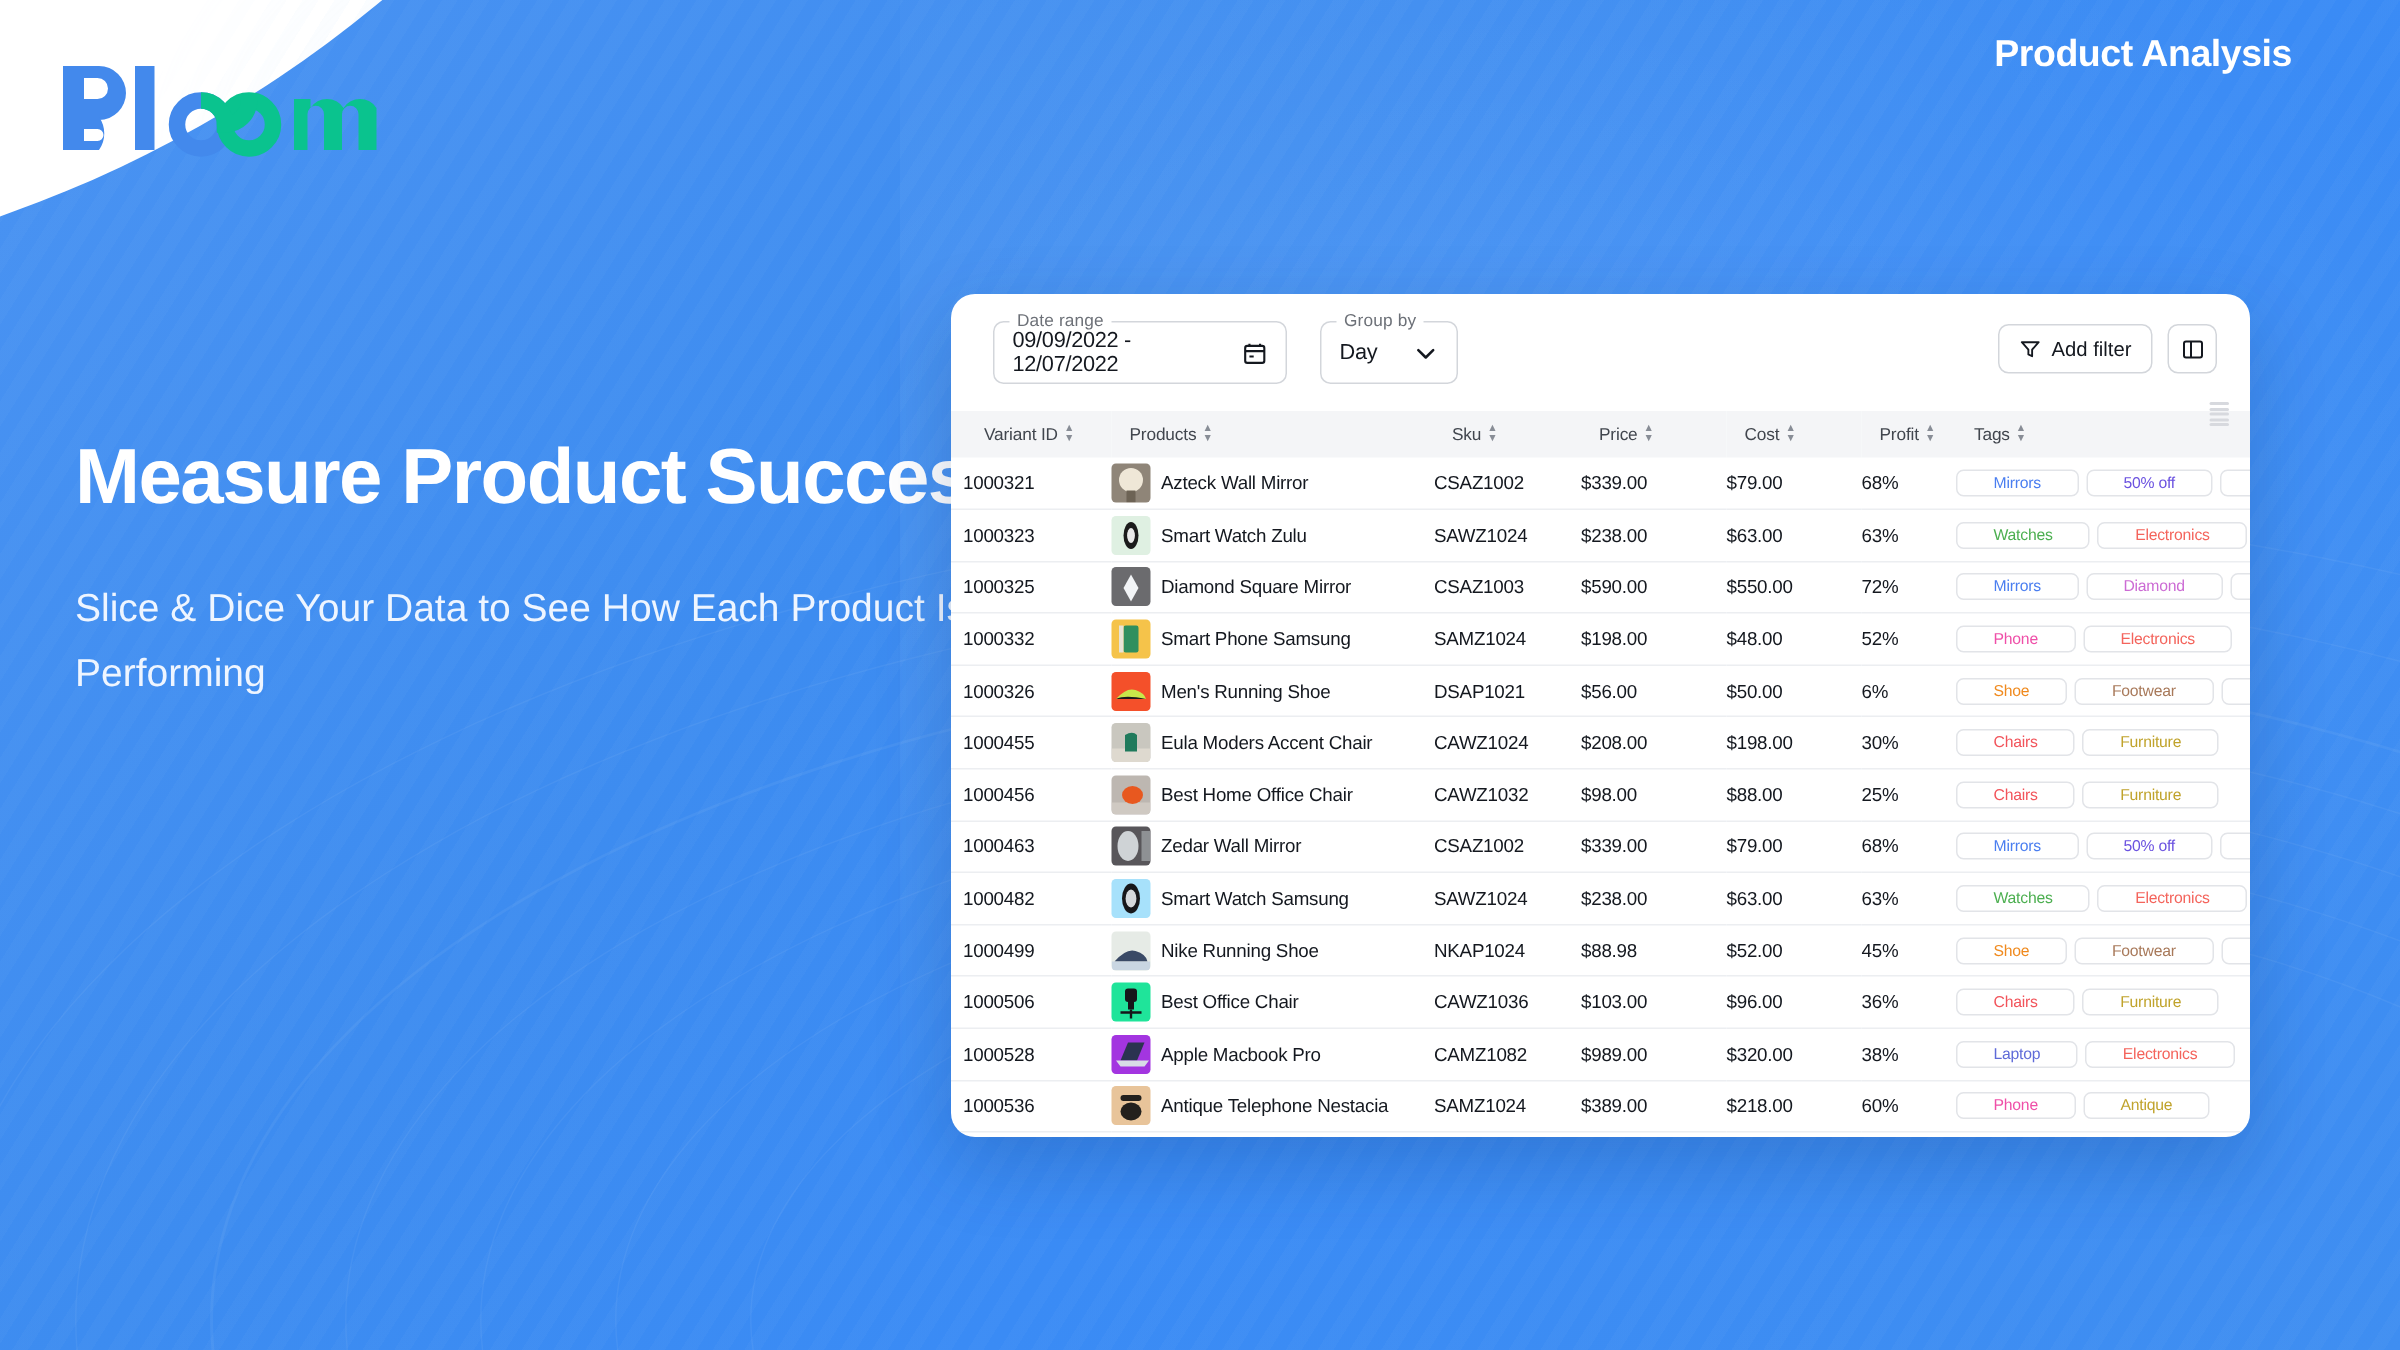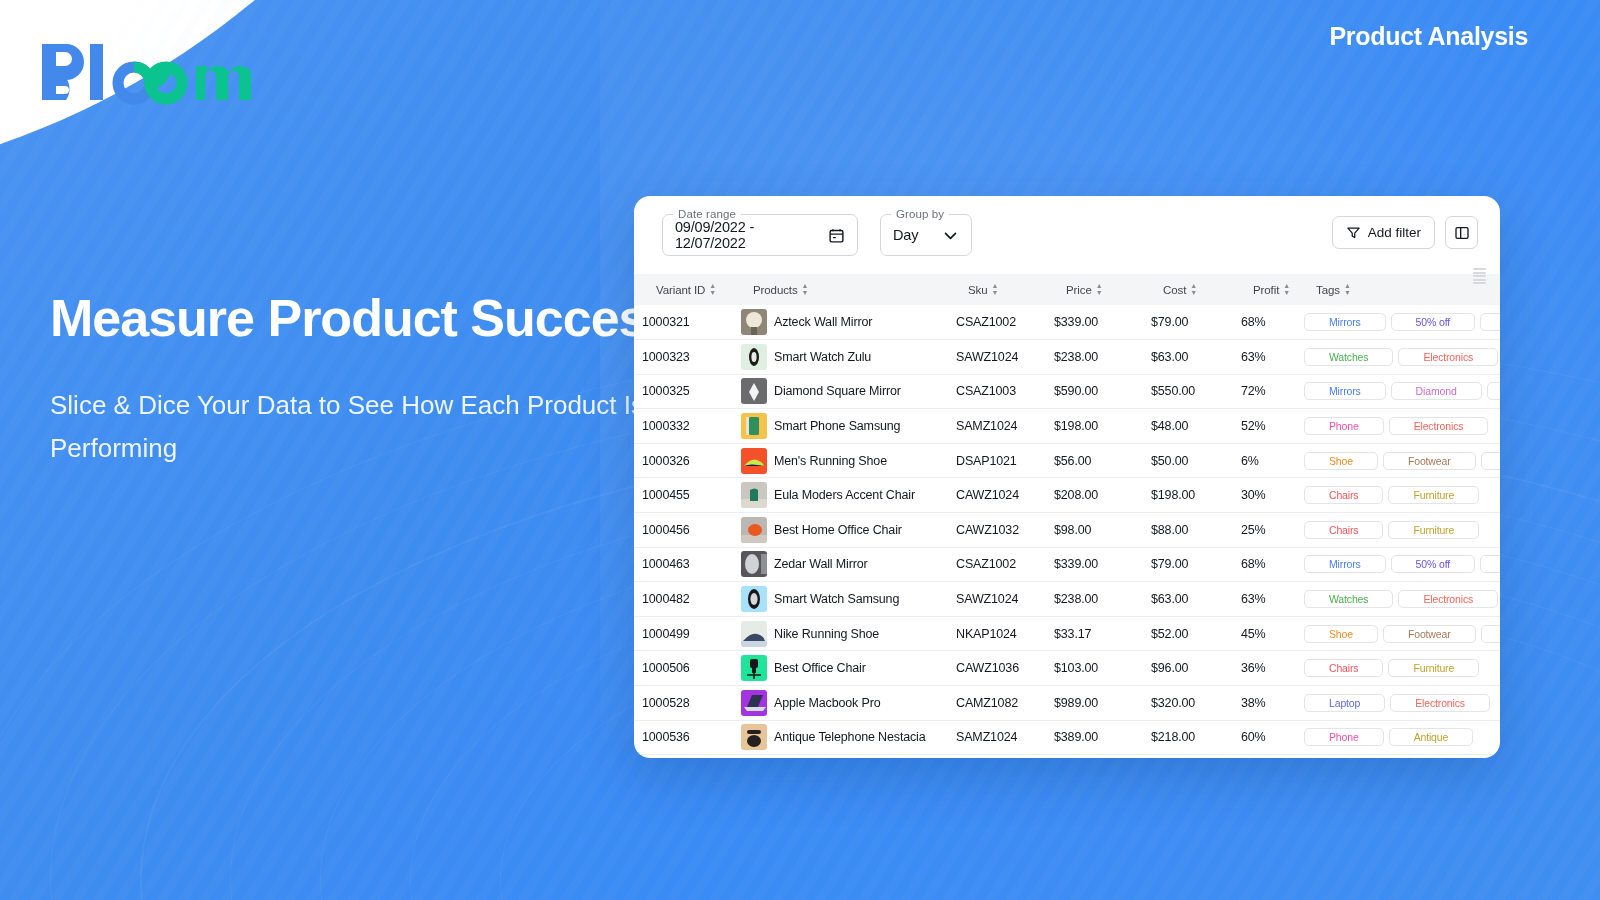--- a/index.html
+++ b/index.html
@@ -592,21 +592,21 @@
                 <div class="thumb" style="background:#e6ebe6;">
                   <svg width="26" height="26" viewBox="0 0 26 26">
                     <path d="M2 20 q8 -9 14 -7 q7 2 8 7 z" fill="#3a4a66"></path>
                     <rect x="0" y="20" width="26" height="6" fill="#c9d6e2"></rect>
                   </svg>
                 </div>
                 <span class="prod-name">Nike Running Shoe</span>
               </div>
             </td>
             <td>NKAP1024</td>
-            <td>$33.17</td>
+            <td>$88.98</td>
             <td>$52.00</td>
             <td>45%</td>
             <td>
               <div class="tags-cell">
                 <span class="tag" style="color: rgb(240, 138, 30);">Shoe</span>
                 <span class="tag" style="color: rgb(168, 121, 90);">Footwear</span>
                 <span class="tag" style="color: rgb(15, 191, 146);">Sale</span>
                 <span class="tag-more">+2</span>
               </div>
             </td>

